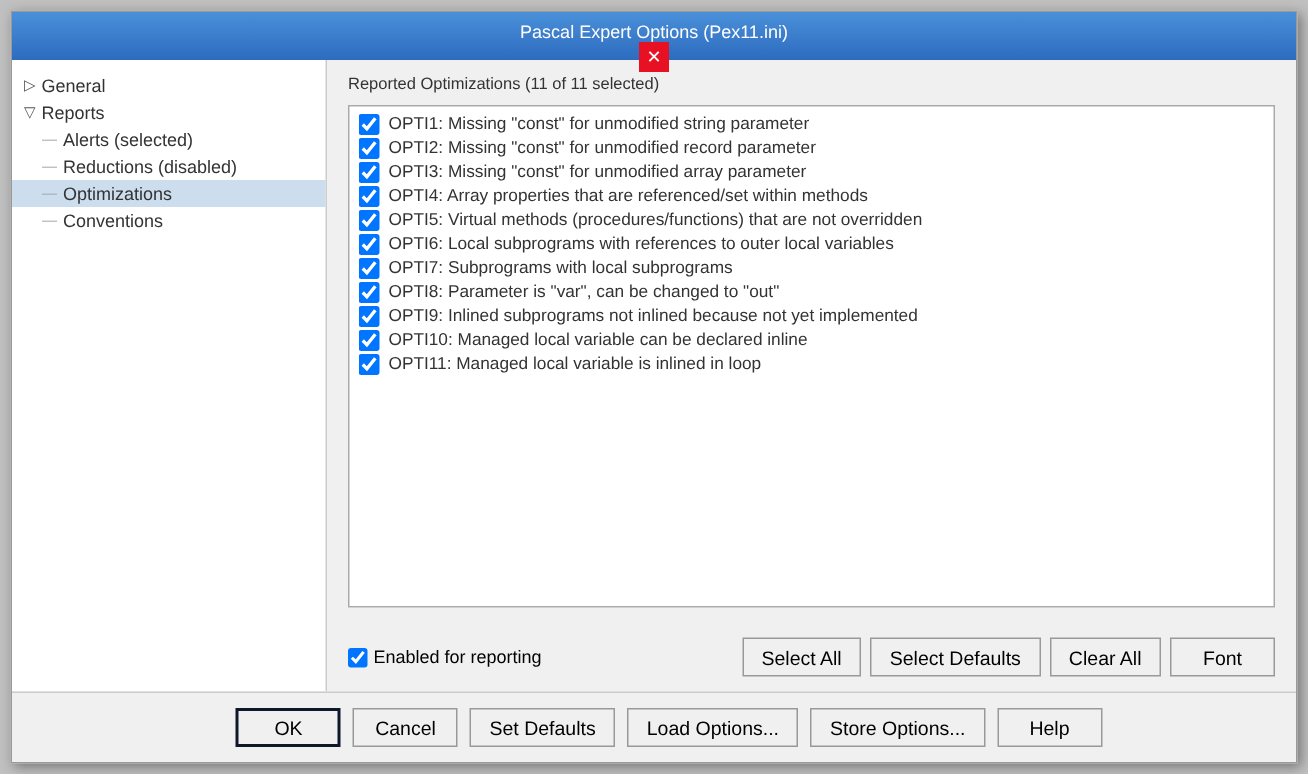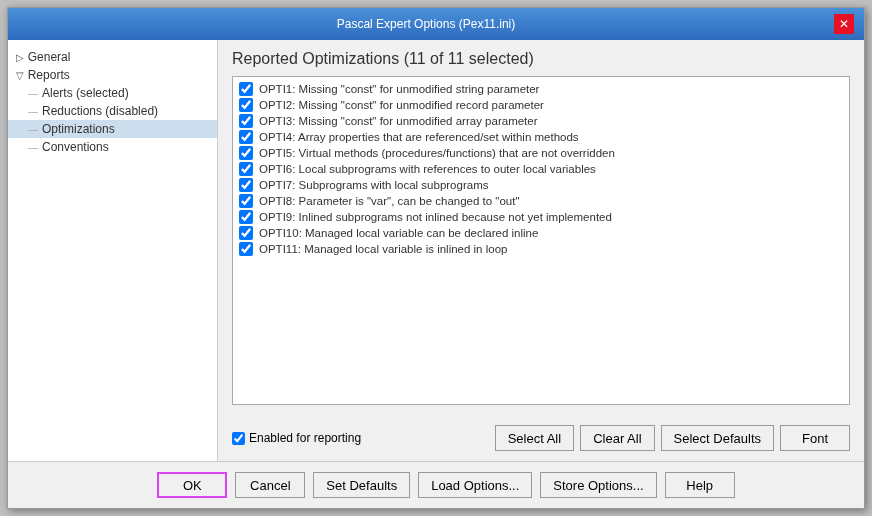--- a/index.html
+++ b/index.html
@@ -25,20 +25,21 @@
     }
     .title-bar {
       background: linear-gradient(to bottom, #4a90d9, #2d6bbf);
       color: white;
       padding: 6px 10px;
       display: flex;
       align-items: center;
       justify-content: space-between;
       height: 32px;
       flex-shrink: 0;
+      flex-direction: column;
     }
     .title-bar-text {
       font-size: 12px;
       font-weight: normal;
       flex: 1;
       text-align: center;
     }
     .close-btn {
       width: 20px;
       height: 20px;
@@ -78,21 +79,21 @@
     .tree-item.indent1 { padding-left: 20px; }
     .tree-icon { font-size: 10px; color: #555; }
     .main-panel {
       flex: 1;
       display: flex;
       flex-direction: column;
       padding: 10px 14px;
       overflow: hidden;
     }
     .panel-title {
-      font-size: 16px;
+      font-size: 11px;
       color: #333;
       margin-bottom: 8px;
     }
     .checklist-box {
       flex: 1;
       border: 1px solid #aaa;
       background: white;
       overflow-y: auto;
       padding: 4px;
     }
@@ -140,21 +141,21 @@
       display: flex;
       align-items: center;
       justify-content: center;
       gap: 8px;
       padding: 10px 14px;
       border-top: 1px solid #ccc;
       background: #f0f0f0;
       flex-shrink: 0;
     }
     .footer .btn-ok {
-      border: 2px solid #d946ef;
+      border: 2px solid #0f172a;
       margin-left: 20px;
     }
   </style>
 </head>
 <body>
 
 <div class="dialog">
 
   <div class="title-bar">
     <span class="title-bar-text">Pascal Expert Options (Pex11.ini)</span>
@@ -239,22 +240,22 @@
           </div>
         </div>
 
       <div class="bottom-bar">
         <label>
           <input type="checkbox" checked="" style="">
           <span>Enabled for reporting</span>
         </label>
         <div class="spacer"></div>
         <button class="btn">Select All</button>
+        <button class="btn">Select Defaults</button>
         <button class="btn">Clear All</button>
-        <button class="btn">Select Defaults</button>
         <button class="btn">Font</button>
       </div>
     </div>
   </div>
 
   <div class="footer">
     <button class="btn btn-ok">OK</button>
     <button class="btn">Cancel</button>
     <button class="btn">Set Defaults</button>
     <button class="btn">Load Options...</button>

